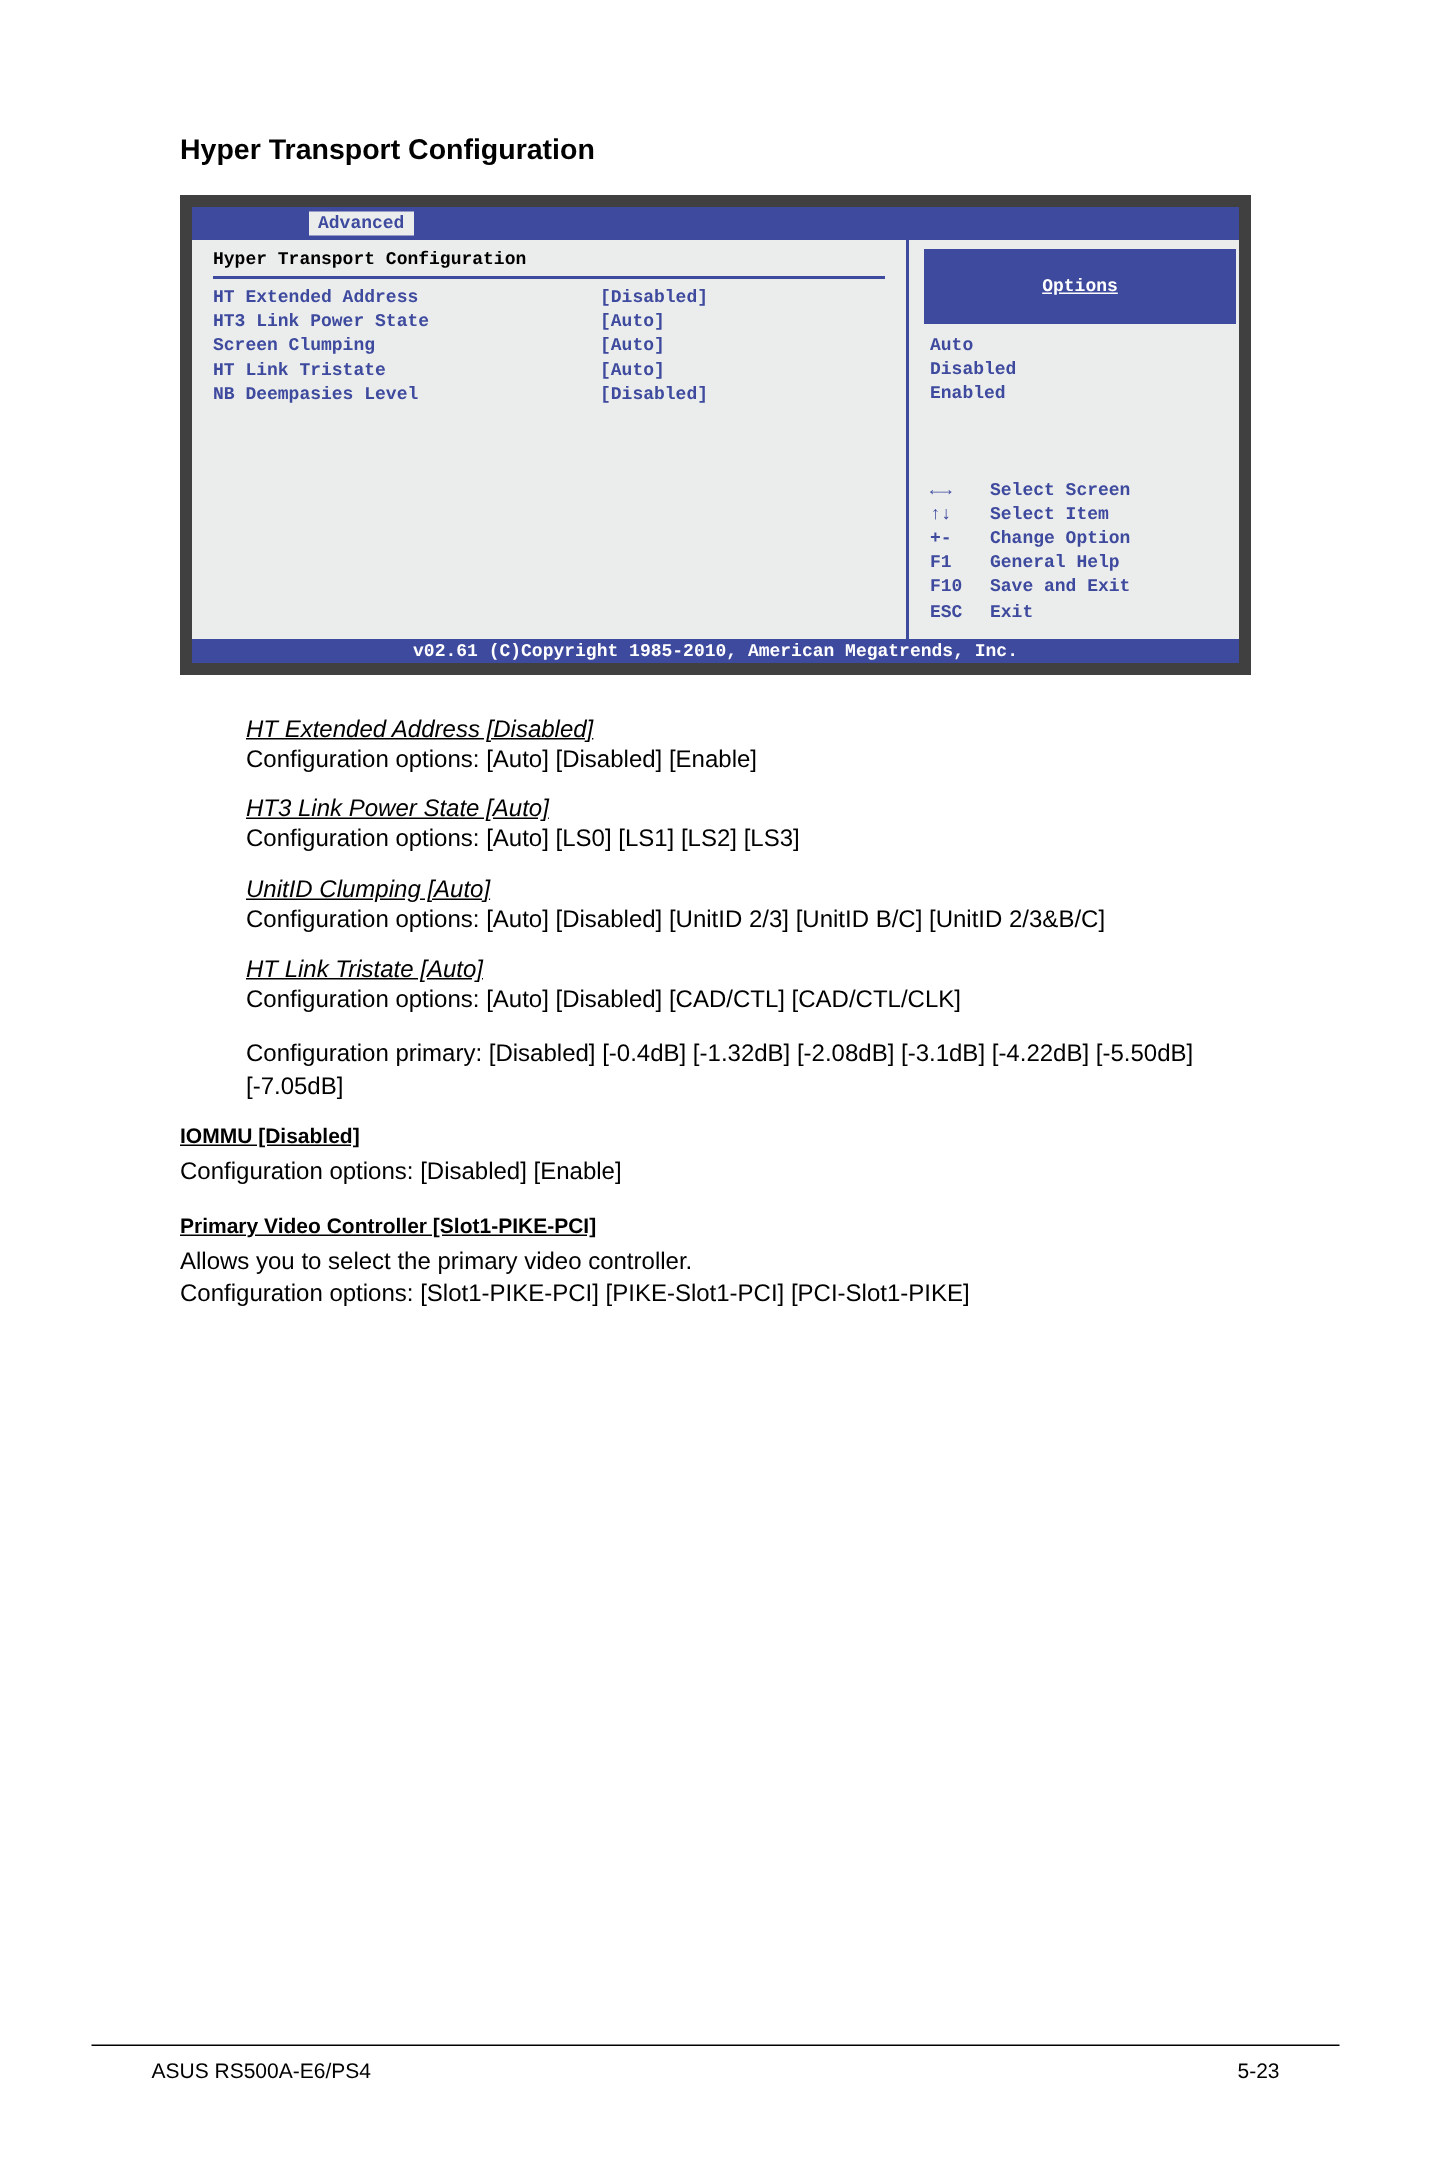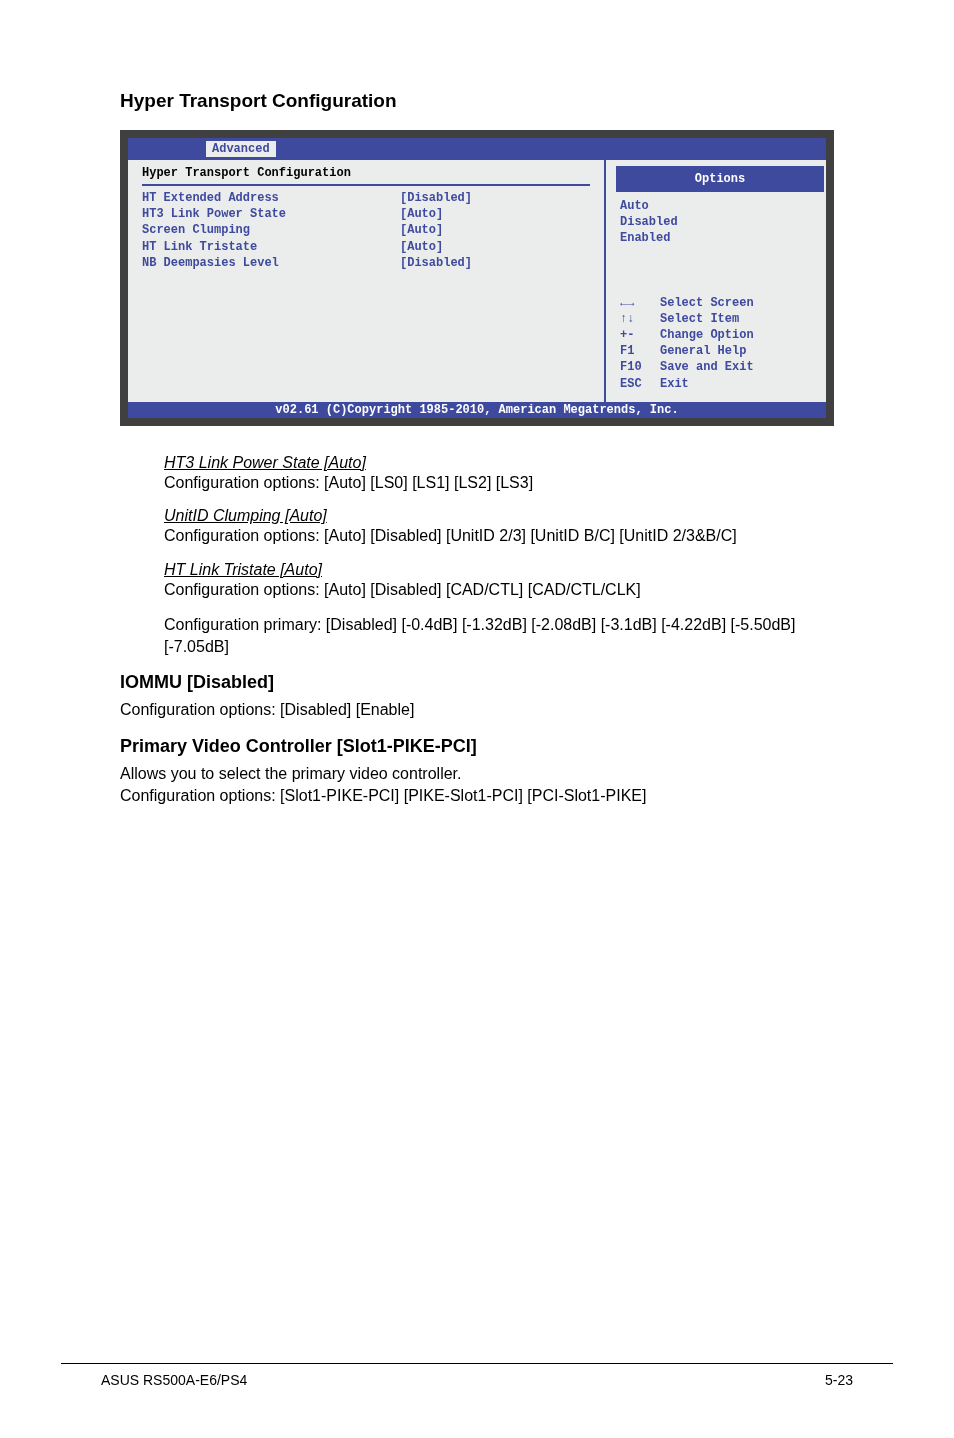--- a/index.html
+++ b/index.html
@@ -47,21 +47,22 @@
     }
     .bios-left-inner { border-top: 2px solid #3e4a9e; padding-top: 4px; }
     .bios-row { display: flex; line-height: 1.35; }
     .bios-label { flex: 1; }
     .bios-val { width: 190px; }
     .options-head {
       background: #3e4a9e;
       color: #fff;
       text-align: center;
       margin: 6px 2px 6px 10px;
-      padding: 6px 0;
+      padding: 18px 0;
+      text-decoration: underline;
     }
     .options-list { padding: 0 14px; line-height: 1.35; }
     .hints { padding: 0 14px; margin-top: auto; padding-top: 48px; line-height: 1.35; }
     .hint-row { display: flex; }
     .hint-key { width: 40px; }
     .bios-footer {
       background: #3e4a9e;
       color: #fff;
       text-align: center;
       padding: 1px 0;
@@ -71,24 +72,25 @@
     }
     .doc-indent { padding-left: 44px; }
     .opt-title {
       font-style: italic;
       text-decoration: underline;
       font-size: 16px;
     }
     .opt-desc { font-size: 16px; margin-bottom: 14px; line-height: 1.35; }
     .opt-block { margin-bottom: 2px; }
     .heading2 {
-      font-size: 18px;
+      font-size: 14px;
       font-weight: bold;
       margin-top: 14px;
       margin-bottom: 6px;
+      text-decoration: underline;
     }
     .body-text { font-size: 16px; line-height: 1.35; margin-bottom: 16px; }
     .footer {
       border-top: 1px solid #000;
       margin: 0 80px;
       padding: 8px 40px 0 40px;
       display: flex;
       justify-content: space-between;
       font-size: 14px;
       position: absolute;
@@ -173,20 +175,24 @@
                 <span>Exit</span>
               </div>
         </div>
       </div>
     </div>
     <div class="bios-footer">v02.61 (C)Copyright 1985-2010, American Megatrends, Inc.</div>
   </div>
 
   <div class="doc-indent">
     <div class="opt-block">
+      <div class="opt-title">HT Extended Address [Disabled]</div>
+      <div class="opt-desc">Configuration options: [Auto] [Disabled] [Enable]</div>
+    </div>
+    <div class="opt-block">
       <div class="opt-title">HT3 Link Power State [Auto]</div>
       <div class="opt-desc">Configuration options: [Auto] [LS0] [LS1] [LS2] [LS3]</div>
     </div>
     <div class="opt-block">
       <div class="opt-title">UnitID Clumping [Auto]</div>
       <div class="opt-desc">Configuration options: [Auto] [Disabled] [UnitID 2/3] [UnitID B/C] [UnitID 2/3&amp;B/C]</div>
     </div>
     <div class="opt-block">
       <div class="opt-title">HT Link Tristate [Auto]</div>
       <div class="opt-desc">Configuration options: [Auto] [Disabled] [CAD/CTL] [CAD/CTL/CLK]</div>

